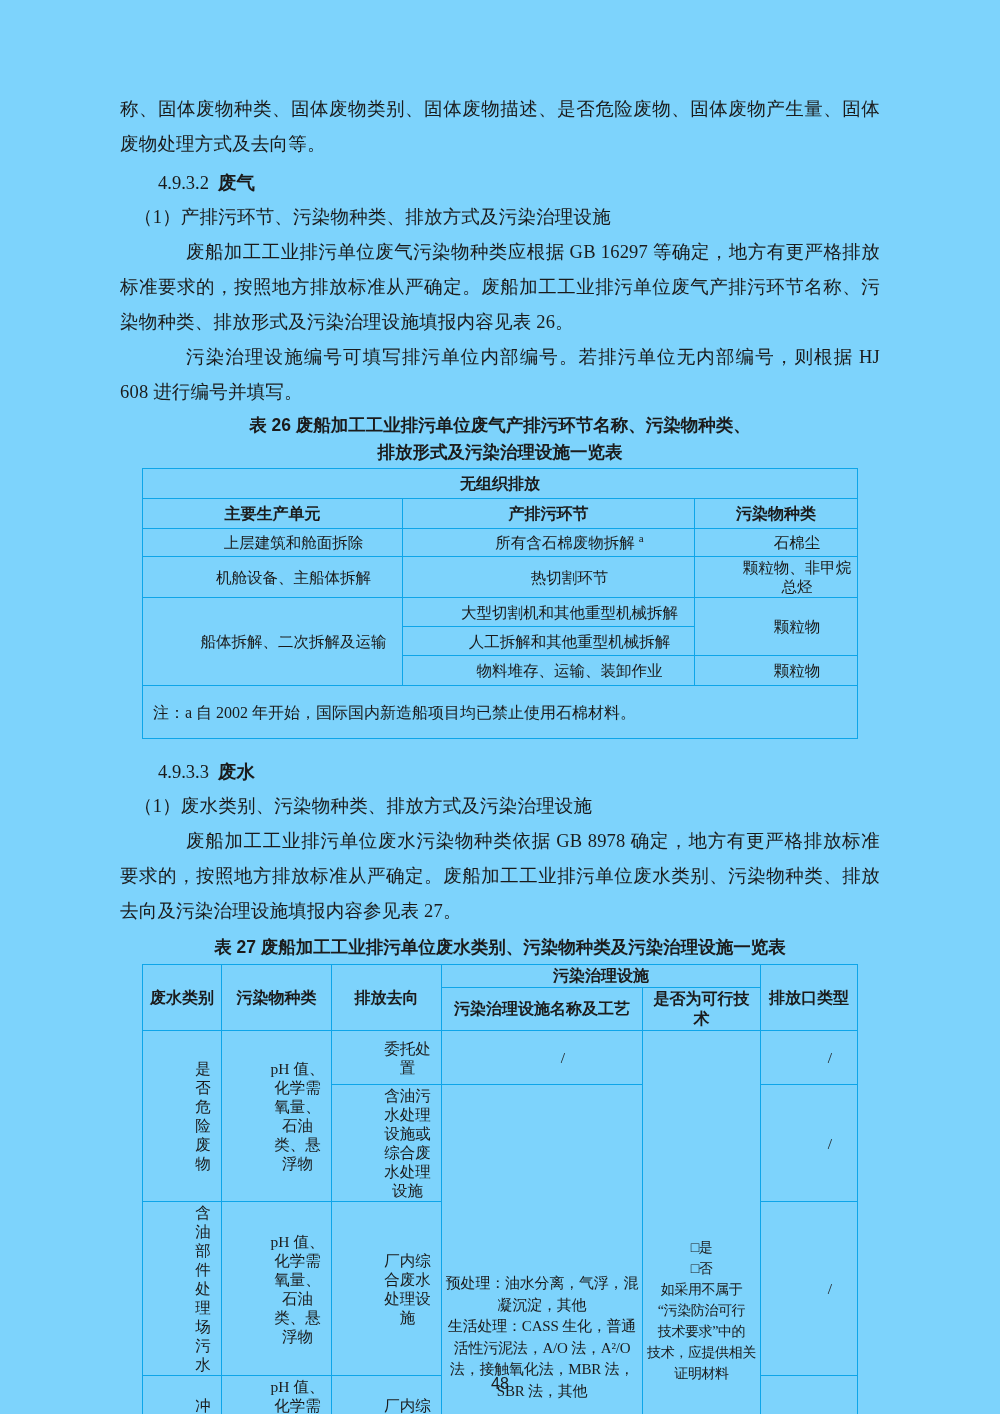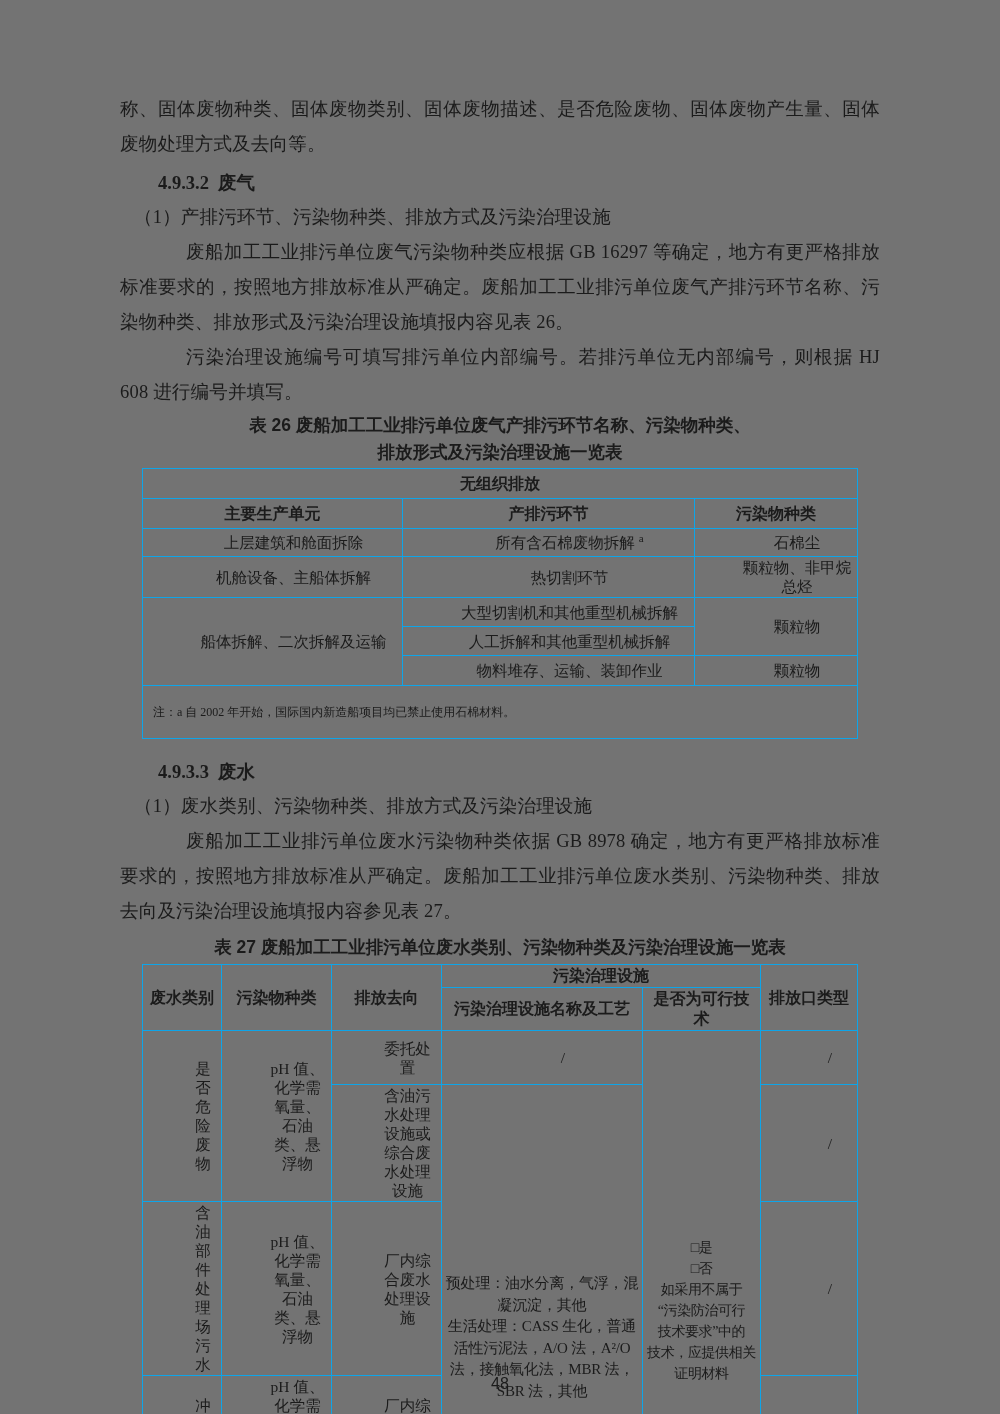--- a/index.html
+++ b/index.html
@@ -1,20 +1,20 @@
 <!DOCTYPE html>
 <html><head>
 <meta charset="utf-8">
 <style>
   html,body { margin:0; padding:0; background:#e8e8e8; }
   .page {
     position:relative;
     width:1000px; height:1414px;
     margin:0 auto;
-    background:#737373;
+    background:#7dd3fc;
     color:#1b1b1b;
     overflow:hidden;
     font-family:"Liberation Serif","DejaVu Serif",serif;
   }
   .content {
     position:absolute;
     left:120px; top:0;
     width:760px;
     padding-top:92px;
   }
@@ -33,21 +33,21 @@
     letter-spacing:0.2px;
     font-family:Liberation Serif, serif;
   }
   .heading {
     margin:4px 0 0 0;
     font-size:18.5px;
     line-height:33px;
     text-indent:38px;
     white-space:nowrap;
   }
-  .h-num { font-family:"Liberation Serif","DejaVu Serif",serif; font-weight:bold; }
+  .h-num { font-family:"Liberation Serif","DejaVu Serif",serif; font-weight:normal; }
   .h-title {
     font-family:"Liberation Sans","DejaVu Sans",sans-serif;
     font-weight:bold; margin-left:9px;
   }
   .caption {
     font-family:"Liberation Sans","DejaVu Sans",sans-serif;
     font-weight:bold;
     font-size:17.5px;
     line-height:27px;
     text-align:center;
@@ -81,21 +81,21 @@
     line-height:19px;
     padding-left:46px;
   }
   sup { font-size:11px; vertical-align:super; line-height:0; }
 
   
   .r30 { height:30px; } .r28 { height:28px; } .r34 { height:34px; } .r29 { height:29px; }
   .t26-note {
     height:44px;
     text-align:left;
-    font-size:12px;
+    font-size:16px;
     padding:4px 10px;
   }
 
   
   .hh1 { height:22px; } .hh2 { height:28px; }
   .br1 { height:54px; } .br2 { height:59px; } .br3 { height:58px; }
   .br4 { height:61px; } .br5 { height:40px; }
   .facility-cell {
     white-space:pre-line;
     font-size:15px;

